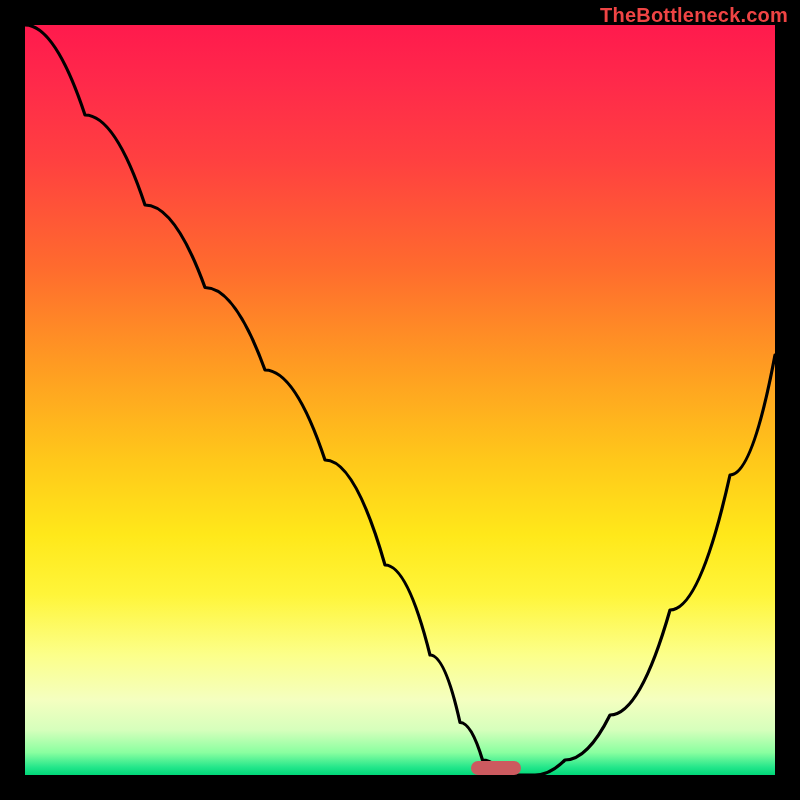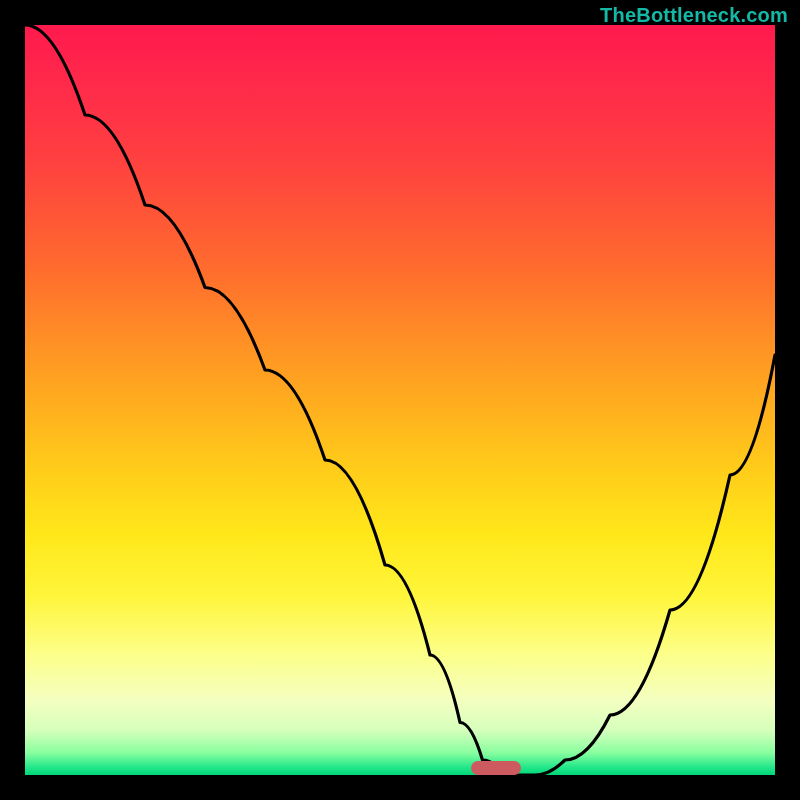--- a/index.html
+++ b/index.html
@@ -14,21 +14,21 @@
   .frame {
     position: relative;
     width: 800px;
     height: 800px;
     background: #000;
   }
   .watermark {
     position: absolute;
     top: 4px;
     right: 12px;
-    color: #14b8a6;
+    color: #ef4444;
     font-size: 20px;
     font-weight: 600;
     letter-spacing: 0.2px;
     z-index: 5;
   }
   .plot {
     position: absolute;
     left: 25px;
     top: 25px;
     width: 750px;

